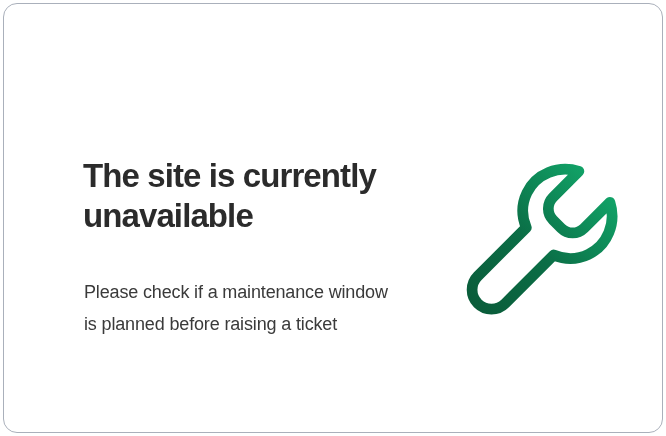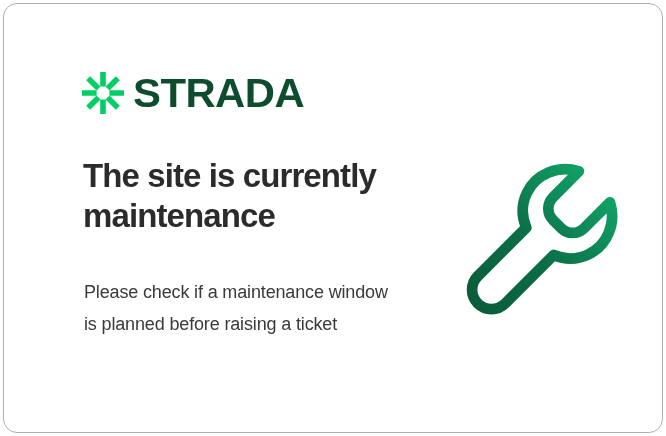--- a/index.html
+++ b/index.html
@@ -104,46 +104,22 @@
     height: 165px;
   }
 </style>
 </head>
 <body>
 
 <div class="screen">
 
   <div class="card">
 
-    <div class="brand">
-      <span class="brand-mark-wrap">
-        <svg class="brand-mark" viewBox="0 0 42 42" aria-hidden="true">
-          <g fill="#00cf63">
 
-            <polygon points="18.2,0 23.8,0 23.8,14.6 18.2,14.6"></polygon>
-
-            <polygon points="18.2,27.4 23.8,27.4 23.8,42 18.2,42"></polygon>
-
-            <polygon points="0,18.2 14.6,18.2 14.6,23.8 0,23.8"></polygon>
-
-            <polygon points="27.4,18.2 42,18.2 42,23.8 27.4,23.8"></polygon>
-
-            <g transform="rotate(45 21 21)">
-              <polygon points="18.2,0 23.8,0 23.8,14.6 18.2,14.6"></polygon>
-              <polygon points="18.2,27.4 23.8,27.4 23.8,42 18.2,42"></polygon>
-              <polygon points="0,18.2 14.6,18.2 14.6,23.8 0,23.8"></polygon>
-              <polygon points="27.4,18.2 42,18.2 42,23.8 27.4,23.8"></polygon>
-            </g>
-          </g>
-        </svg>
-      </span>
-      <span class="brand-word">STRADA</span>
-    </div>
-
-    <h1 class="headline">The site is currently maintenance</h1>
+    <h1 class="headline">The site is currently unavailable</h1>
 
     <p class="body-copy">Please check if a maintenance window is planned before raising a ticket</p>
 
     <div class="illustration">
       <svg viewBox="0 0 100 100" aria-hidden="true">
         <defs>
           <linearGradient id="wrenchGrad" x1="10" y1="92" x2="92" y2="14" gradientUnits="userSpaceOnUse">
             <stop offset="0" stop-color="#0a5c3a"></stop>
             <stop offset="0.45" stop-color="#0b6e46"></stop>
             <stop offset="1" stop-color="#12a86b"></stop>

